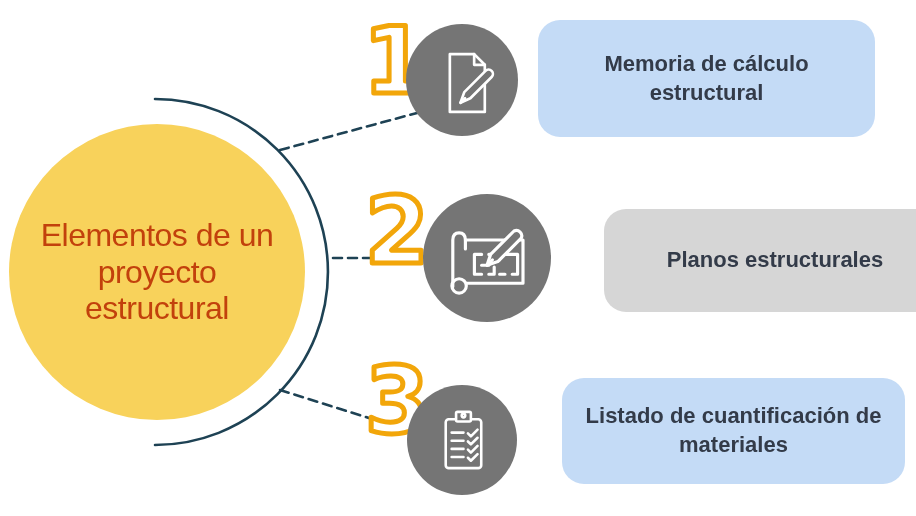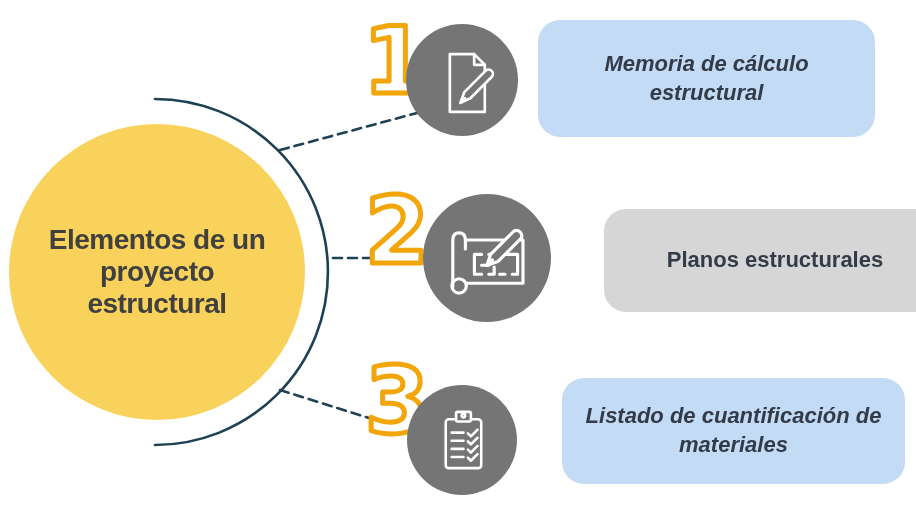--- a/index.html
+++ b/index.html
@@ -8,21 +8,21 @@
     overflow:hidden;font-family:"Liberation Sans",sans-serif;
   }
   svg{display:block;}
   .connector-layer{position:absolute;left:0;top:0;z-index:0;}
   .main-circle{
     position:absolute;left:9px;top:124px;width:296px;height:296px;
     border-radius:50%;background:#F8D25B;z-index:1;
     display:flex;align-items:center;justify-content:center;text-align:center;
   }
   .main-title{
-    width:254px;color:#404040;font-weight:bold;font-size:28px;line-height:1.15;
+    width:254px;color:#c2410c;font-weight:normal;font-size:32px;line-height:1.15;
     letter-spacing:-0.5px;
   }
   .num-badge{position:absolute;z-index:2;}
   .num-badge text{
     font-family:"DejaVu Sans",sans-serif;font-weight:bold;font-size:92px;
     fill:#ffffff;stroke:#F2A60A;stroke-width:5;stroke-linejoin:round;
     text-anchor:middle;
   }
   .icon-circle{
     position:absolute;border-radius:50%;background:#757575;z-index:2;
@@ -31,21 +31,21 @@
   .icon-circle svg{stroke:#ffffff;fill:none;stroke-linecap:round;stroke-linejoin:round;}
   .circle-1{left:406px;top:24px;width:112px;height:112px;}
   .circle-2{left:423px;top:194px;width:128px;height:128px;}
   .circle-3{left:407px;top:385px;width:110px;height:110px;}
   .card{
     position:absolute;z-index:1;border-radius:22px;
     display:flex;align-items:center;justify-content:center;text-align:center;
     font-weight:bold;font-size:22px;line-height:1.3;color:#333B49;
     padding:0 10px;box-sizing:border-box;
   }
-  .card-blue{background:#C4DBF6;font-style:italic;}
+  .card-blue{background:#C4DBF6;}
   .card-gray{background:#D6D6D6;}
   .card-1{left:538px;top:20px;width:337px;height:117px;}
   .card-2{left:568px;top:209px;width:342px;height:103px;margin-left:36px;}
   .card-3{left:562px;top:378px;width:343px;height:106px;}
 </style>
 </head>
 <body>
 
 <div class="canvas">
 

